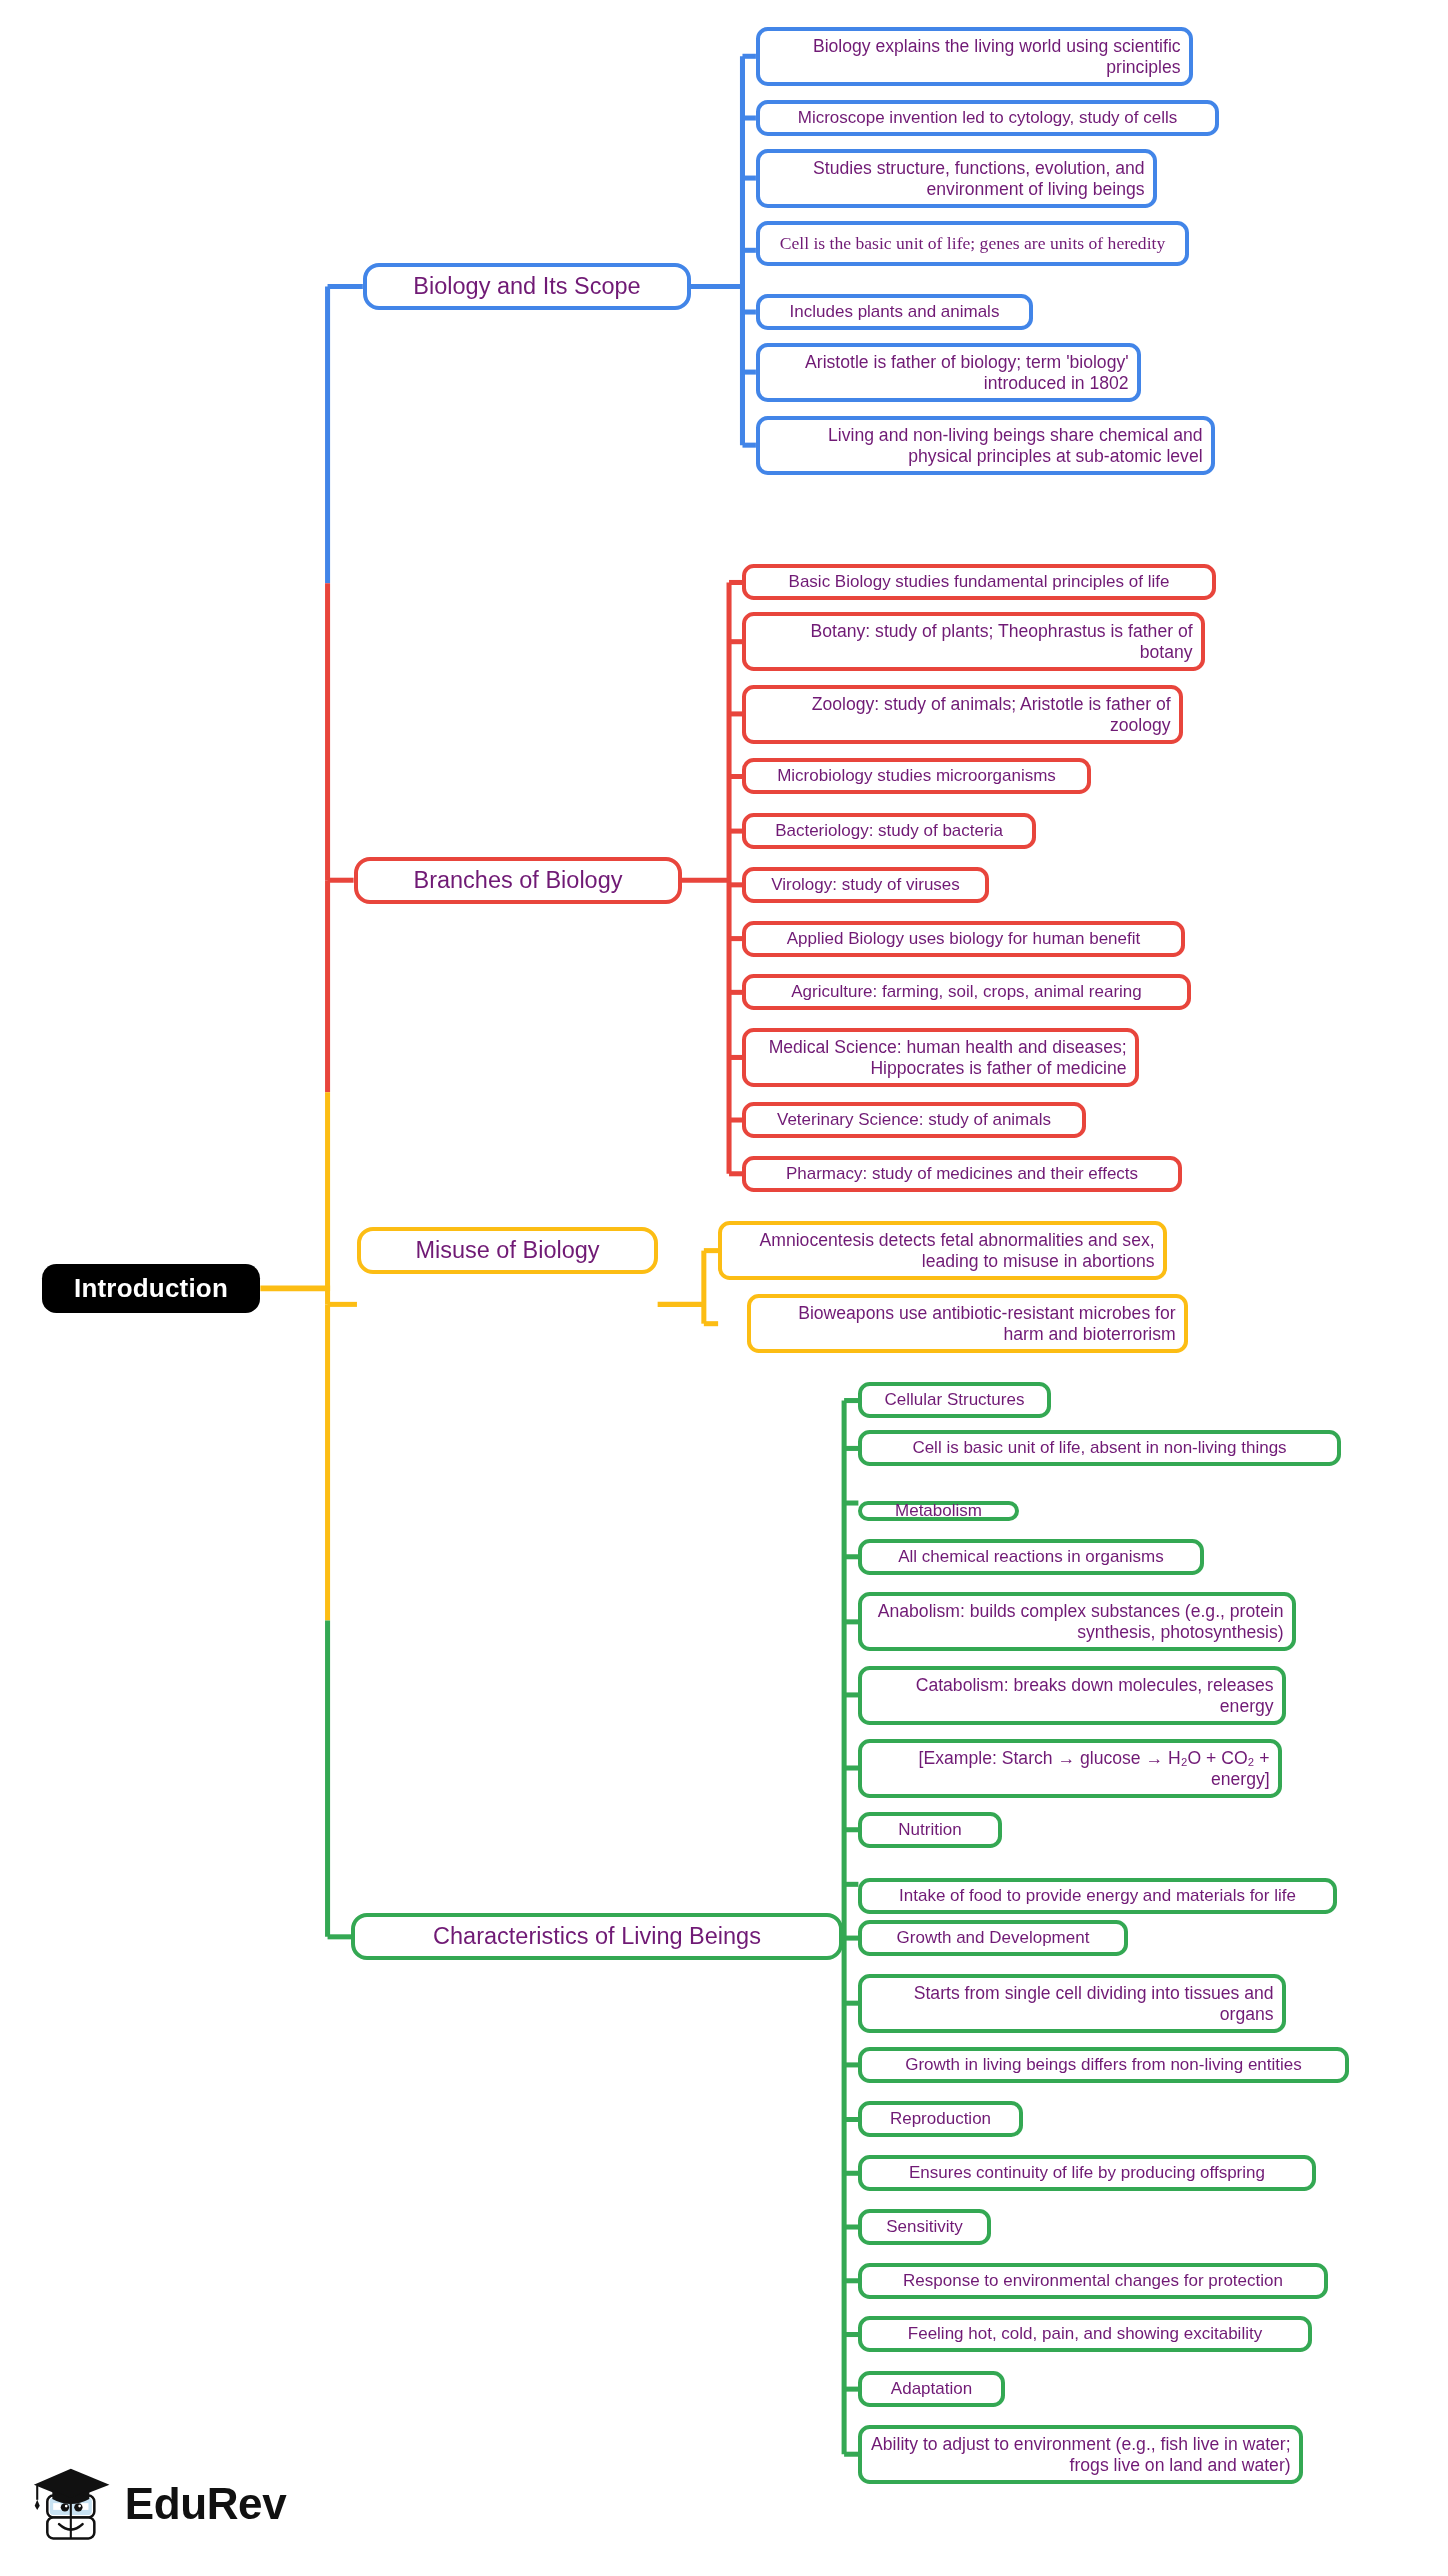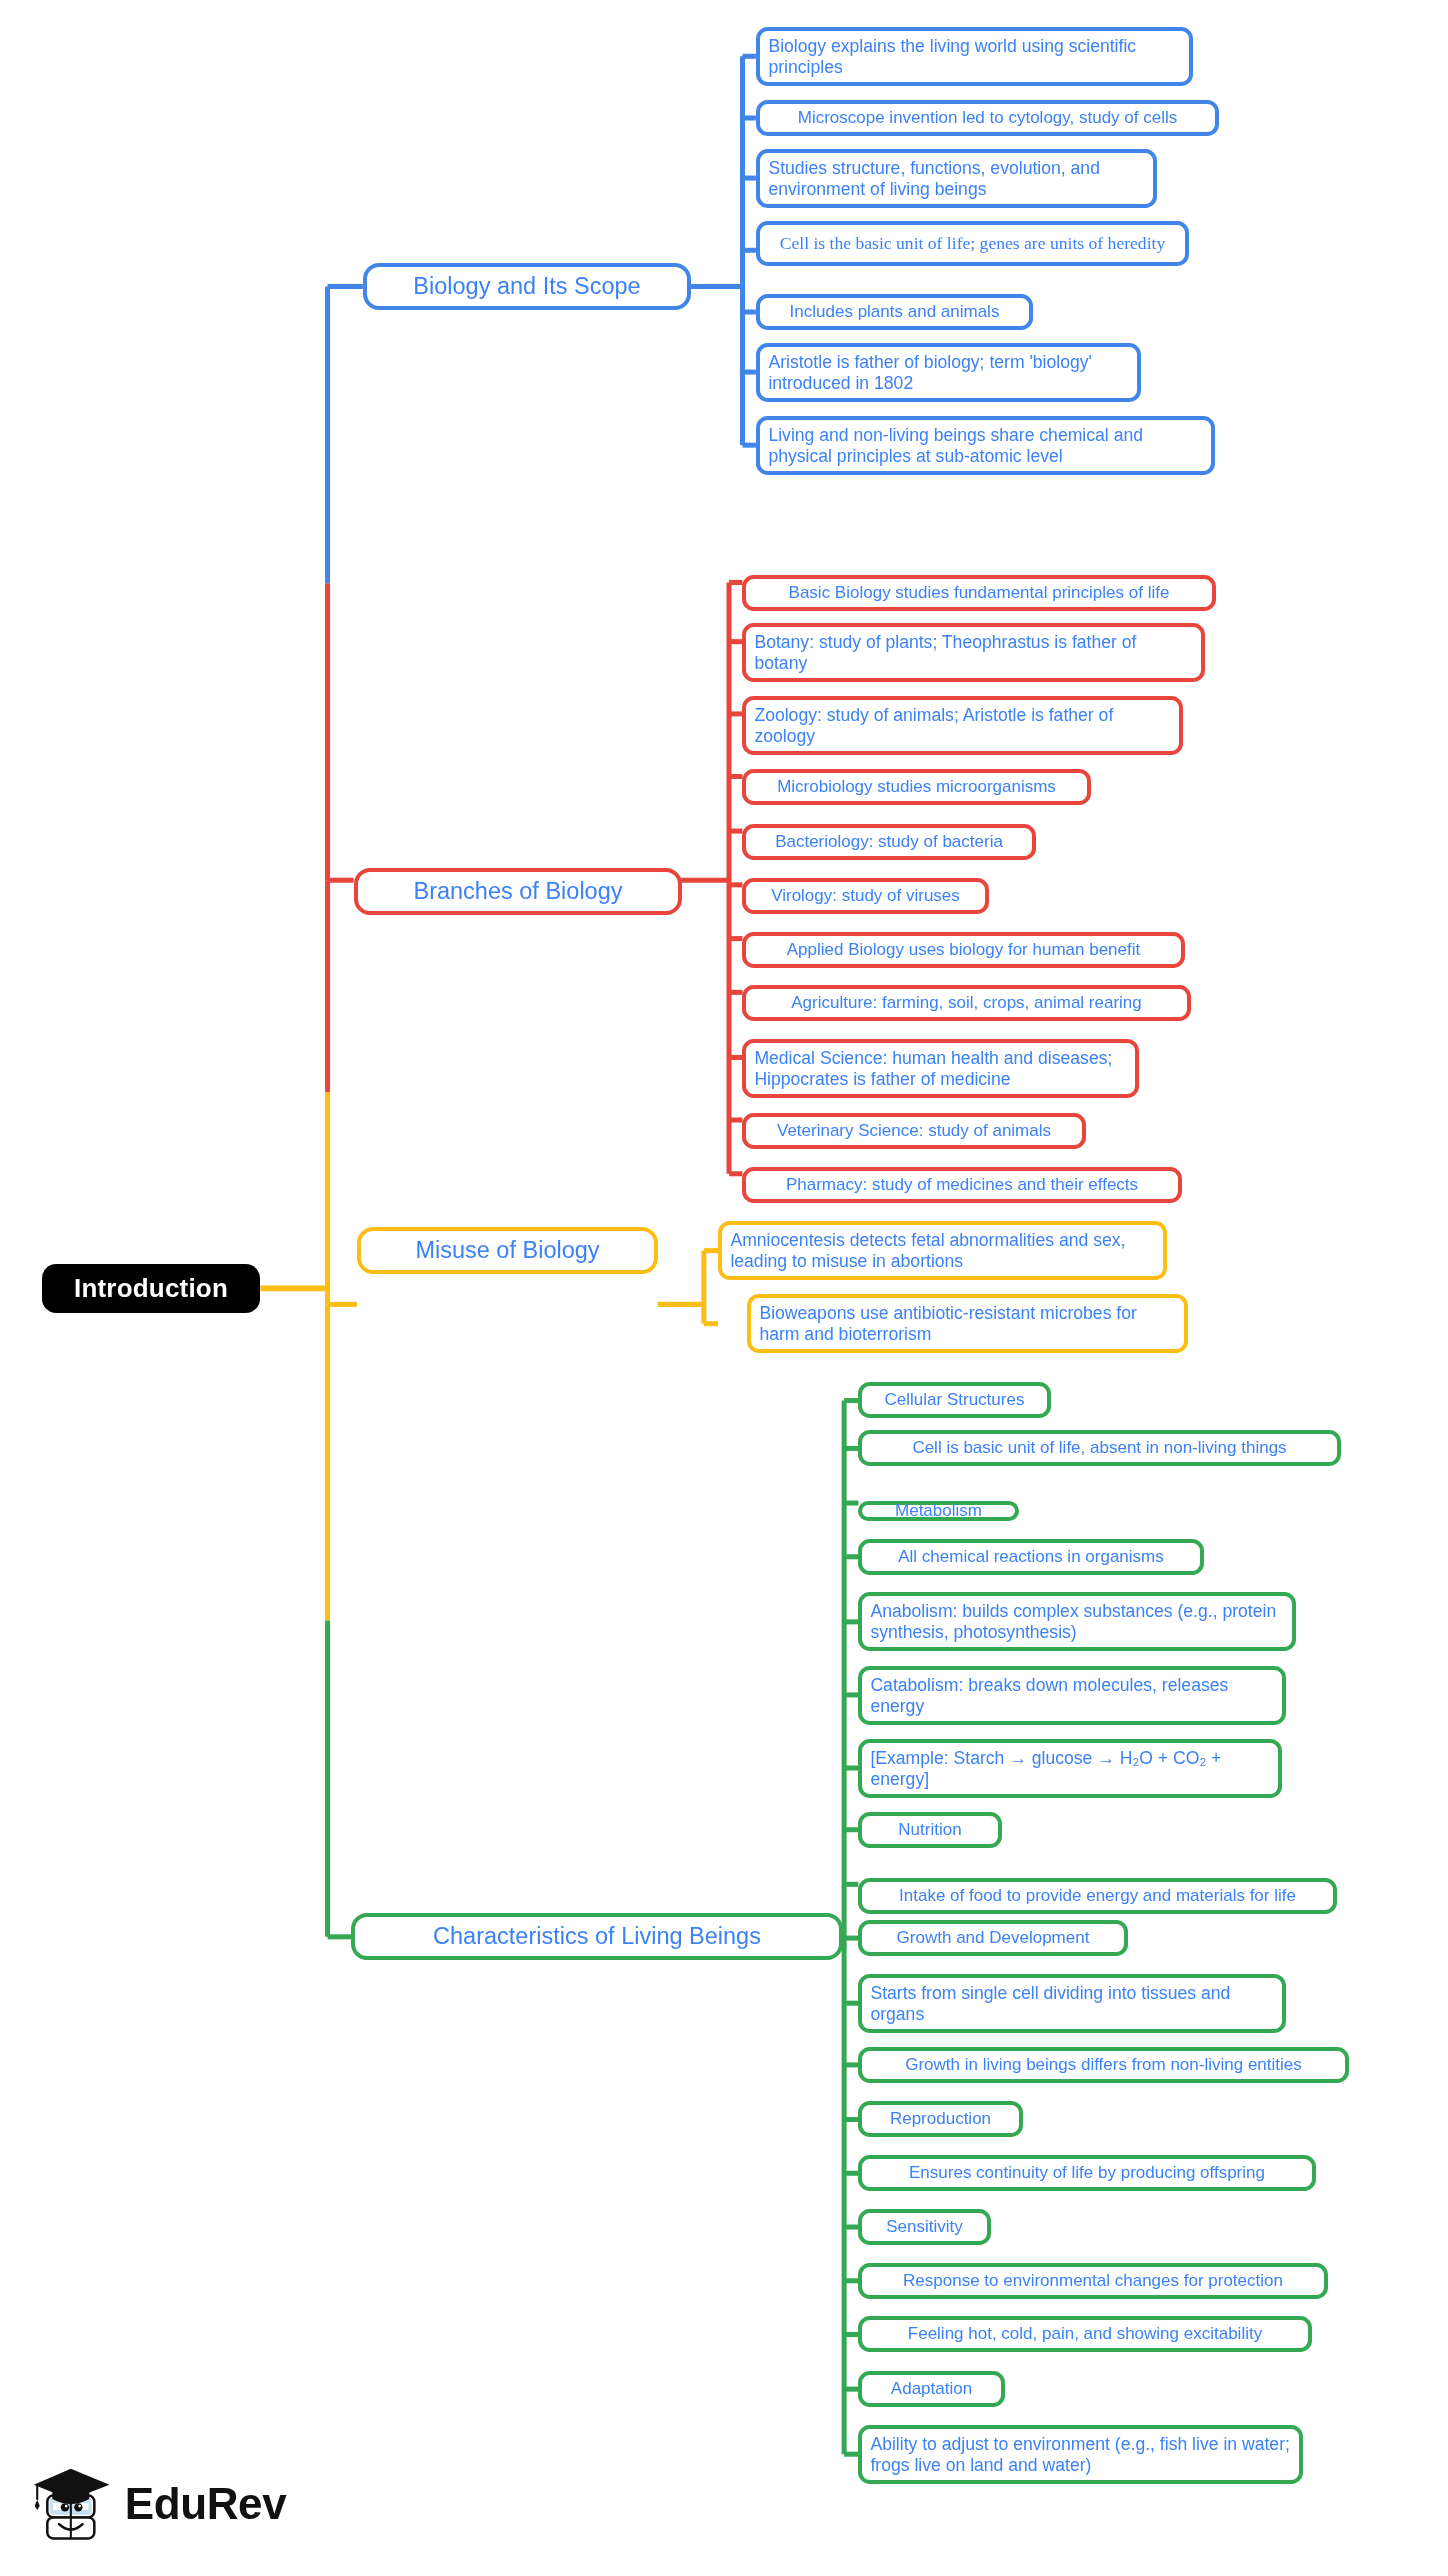--- a/index.html
+++ b/index.html
@@ -26,22 +26,22 @@
   
   .node {
     position: absolute;
     background: #ffffff;
     border-style: solid;
     border-width: 4.2px;
     border-radius: 11.8px;
     display: flex;
     align-items: center;
     justify-content: center;
-    text-align: left;
-    color: #3b82f6;
+    text-align: right;
+    color: #701a75;
     line-height: 1.18;
     padding: 3.4px 8.4px;
     z-index: 3;
   }
 
   
   .root {
     position: absolute;
     background: #000000;
     border-radius: 14.3px;
@@ -59,21 +59,21 @@
   .branch {
     font-size: 23.5px;
     border-radius: 16px;
     padding: 1.7px 11.8px;
   }
   
   .leaf { font-size: 17.6px; }
   .leaf.small { font-size: 17px; }
 
   .c-blue   { border-color: #4285e8; }
-  .c-red    { border-color: #e8453c; margin-top: 11px; }
+  .c-red    { border-color: #e8453c; }
   .c-yellow { border-color: #fcbd14; }
   .c-green  { border-color: #34a853; }
 
   
   #logo {
     position: absolute;
     left: 32px;
     top: 2457px;
     width: 252px;
     height: 94px;

